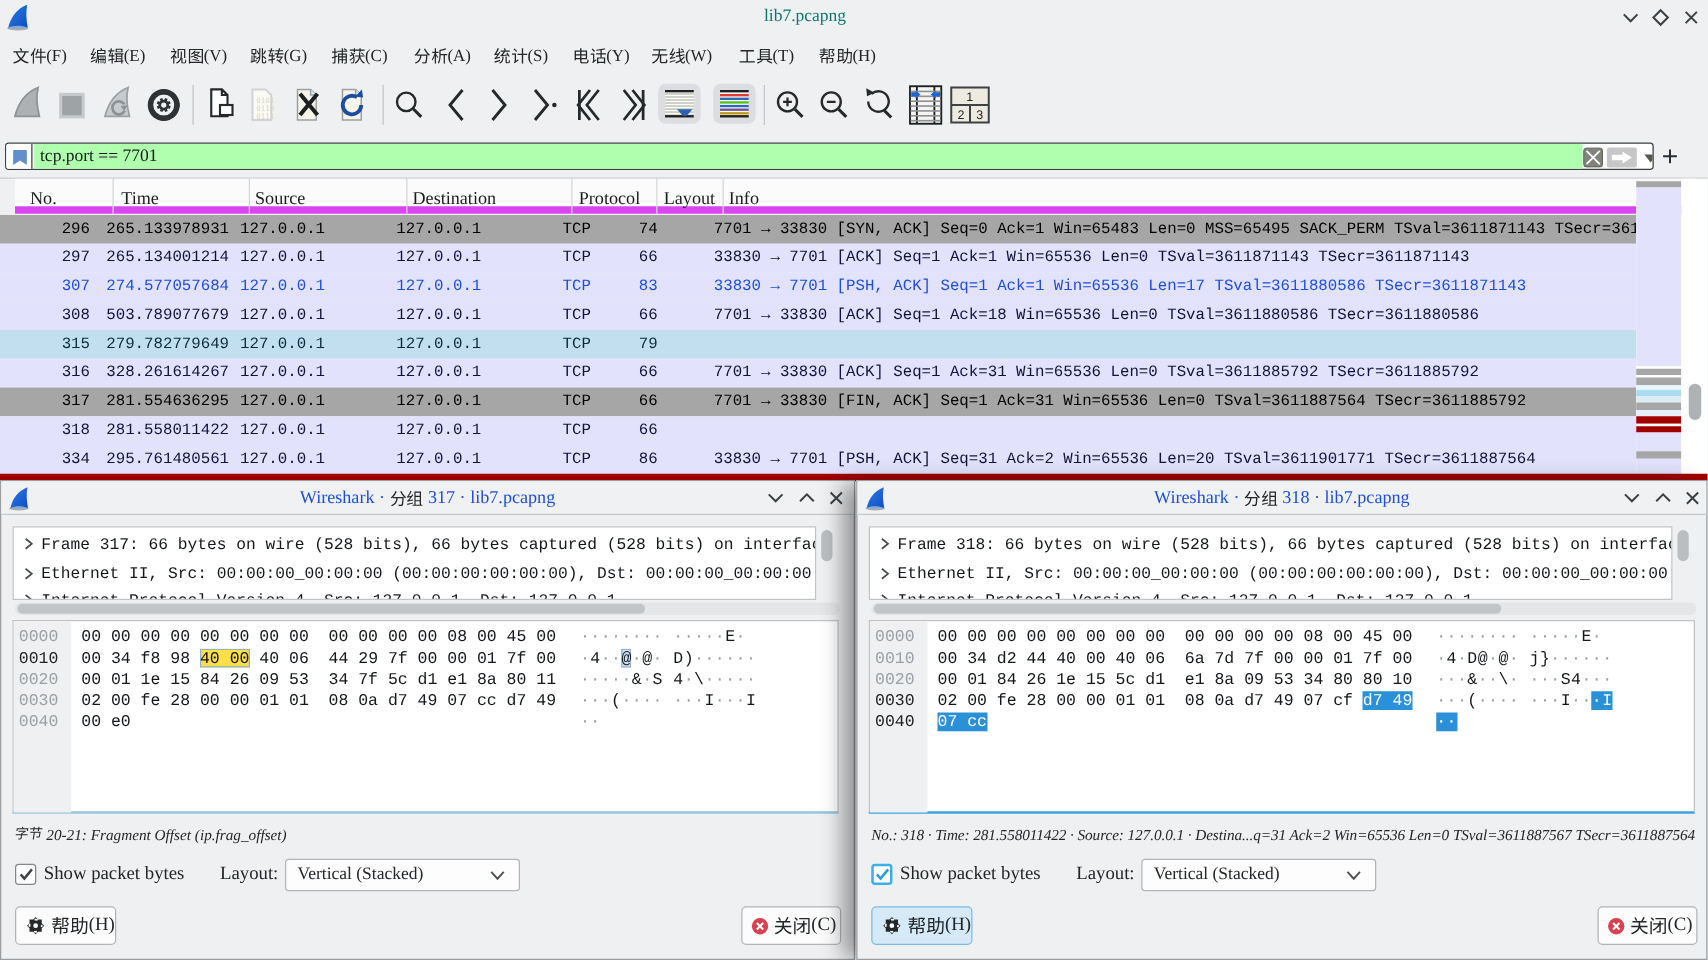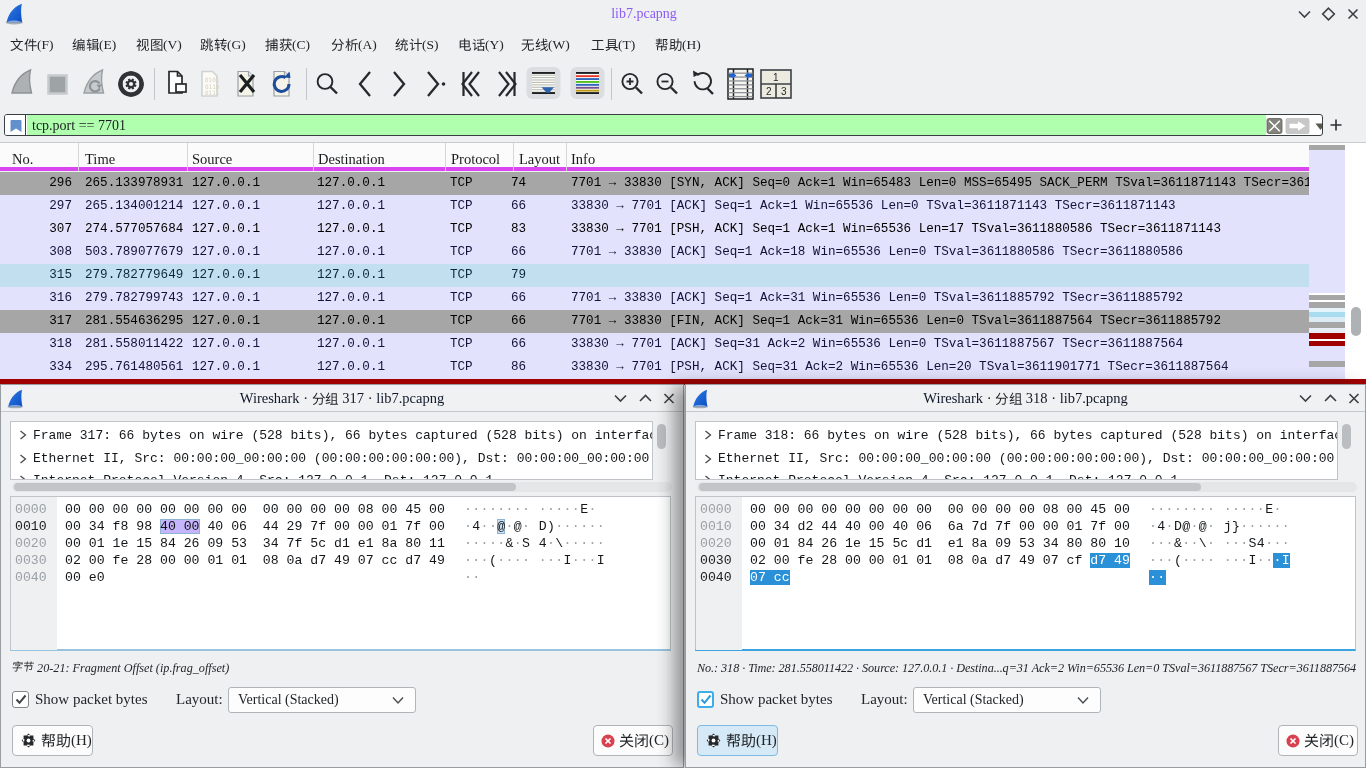--- a/index.html
+++ b/index.html
@@ -10,21 +10,21 @@
 font-size:12.6px;line-height:23px;white-space:pre;overflow:hidden}
 .row span{position:absolute;top:0}
 .cno{left:0;width:72px;text-align:right}
 .ctime{left:85px}.csrc{left:192px}.cdst{left:317px}.cpro{left:450px}
 .clen{left:511px;width:55px;text-align:left}.cinfo{left:571px}
 .hexrow{position:absolute;font-family:"Liberation Mono",monospace;font-size:13.2px;line-height:17px;white-space:pre;color:#14171a}
 .asc{letter-spacing:0.38px}
 .win{position:absolute;top:384px;width:681px;height:384px;background:#eff0f1;border:1px solid #989da1}
 .tbar{position:absolute;left:0;top:0;right:0;height:27px;background:#f0f1f2;border-bottom:1px solid #c6c9cb}
 .wtitle{position:absolute;left:0;right:0;top:0;height:27px;display:flex;align-items:center;justify-content:center;
-font-family:"Liberation Serif",serif;font-size:14.5px;color:#0f172a}
+font-family:"Liberation Serif",serif;font-size:14.5px;color:#1d4ed8}
 .box{position:absolute;background:#fff;border:1px solid #c0c4c8}
 .pill{position:absolute;background:#bbbec0;border-radius:5px}
 .btn{position:absolute;height:31px;background:#fcfcfc;border:1px solid #b1b5b9;border-radius:4px;
 display:flex;align-items:center;font-family:"Liberation Serif",serif;font-size:15px;color:#232629}
 .ck{display:flex;align-items:center;position:absolute;font-family:"Liberation Serif",serif;font-size:15px;color:#232629}
 .it{font-family:"Liberation Serif",serif;font-style:italic;font-size:12.2px;color:#232629;white-space:pre}
 </style></head><body>
 <svg style="position:absolute;width:0;height:0">
     <defs>
       <path id="c0" transform="translate(0,880) scale(1,-1)" d="M423 823C453 774 485 707 497 666L580 693C566 734 531 799 501 847ZM50 664V590H206C265 438 344 307 447 200C337 108 202 40 36 -7C51 -25 75 -60 83 -78C250 -24 389 48 502 146C615 46 751 -28 915 -73C928 -52 950 -20 967 -4C807 36 671 107 560 201C661 304 738 432 796 590H954V664ZM504 253C410 348 336 462 284 590H711C661 455 592 344 504 253Z"></path>
@@ -59,21 +59,21 @@
 <div class="abs" style="left:0;top:0;width:1366px;height:28px">
     <svg class="abs" style="left:4px;top:3px" width="20" height="22" viewBox="0 0 20 22">
 <ellipse cx="10.2" cy="19.6" rx="8.6" ry="1.8" fill="#9aa0a3" opacity="0.85"></ellipse>
 <linearGradient id="fing" x1="0" y1="0" x2="1" y2="1">
 <stop offset="0" stop-color="#2e7de2"></stop>
         <stop offset="1" stop-color="#0b4ec4"></stop>
       </linearGradient>
 <path d="M2.6 19.2 C4.2 12.0 8.6 4.2 17.8 0.8 C16.6 6.4 17.0 12.6 18.2 19.2 Z" fill="url(#fing)"></path>
 <path d="M2.6 19.2 C6 17.2 13.5 17.0 18.2 19.2 L18.0 19.6 L2.7 19.6 Z" fill="#86a7d9"></path>
 </svg>
-    <div class="abs ser" style="left:0;top:0;width:1288px;height:28px;display:flex;align-items:center;justify-content:center;font-size:14px;color:#8b5cf6">lib7.pcapng</div>
+    <div class="abs ser" style="left:0;top:0;width:1288px;height:28px;display:flex;align-items:center;justify-content:center;font-size:14px;color:#0f766e">lib7.pcapng</div>
     <svg class="abs" style="left:1290px;top:0" width="76" height="28" viewBox="0 0 76 28">
 <g stroke="#3c4043" stroke-width="1.6" fill="none">
 <path d="M9 11.5 L14.5 17 L20 11.5"></path>
 <path d="M38.5 8.2 L44.3 14 L38.5 19.8 L32.7 14 Z"></path>
 <path d="M58.5 9.5 L67.5 18.5 M67.5 9.5 L58.5 18.5"></path>
 </g>
     </svg>
   </div>
 <div class="abs" style="left:10px;top:37px;height:15px;display:flex;align-items:center">
     <svg style="width:13.5px;height:13.5px;fill:#232629;flex:none" viewBox="0 0 1000 1000">
@@ -299,43 +299,43 @@
       <path d="M6.2 5.7 L16.8 16.3 M16.8 5.7 L6.2 16.3" stroke="#fff" stroke-width="1.5"></path>
       <rect x="22.5" y="3" width="24" height="16" rx="2" fill="#c7c7c7"></rect>
       <path d="M26.5 11 m0 -2.2 h8.5 v-2.6 l7.5 4.8 -7.5 4.8 v-2.6 h-8.5 Z" fill="#fff"></path>
       <path d="M52.5 8.5 h10 l-5 6.5 Z" fill="#57584e"></path>
     </svg>
   </div>
 <svg class="abs" style="left:1330px;top:119px" width="12" height="12" viewBox="0 0 12 12">
     <path d="M6 0.5 V11.5 M0.5 6 H11.5" stroke="#2b2f31" stroke-width="1.6"></path>
   </svg>
 <div class="abs" style="left:0;top:142px;width:1366px;height:1px;background:#c9cccf"></div>
-<div class="abs" style="left:0;top:143px;width:1345px;height:28px;background:#fbfbfb;border-bottom:4px solid #d946ef">
+<div class="abs" style="left:12px;top:143px;width:1345px;height:28px;background:#fbfbfb;border-bottom:6px solid #d946ef">
     <div class="abs" style="left:78px;top:0;width:1px;height:28px;background:#d4d6d8"></div>
     <div class="abs" style="left:187px;top:0;width:1px;height:28px;background:#d4d6d8"></div>
     <div class="abs" style="left:313px;top:0;width:1px;height:28px;background:#d4d6d8"></div>
     <div class="abs" style="left:445px;top:0;width:1px;height:28px;background:#d4d6d8"></div>
     <div class="abs" style="left:513px;top:0;width:1px;height:28px;background:#d4d6d8"></div>
     <div class="abs" style="left:566px;top:0;width:1px;height:28px;background:#d4d6d8"></div>
     <div class="abs ser" style="left:12px;top:3px;height:27px;display:flex;align-items:center;font-size:14.5px;color:#191c1e">No.</div>
     <div class="abs ser" style="left:85px;top:3px;height:27px;display:flex;align-items:center;font-size:14.5px;color:#191c1e">Time</div>
     <div class="abs ser" style="left:192px;top:3px;height:27px;display:flex;align-items:center;font-size:14.5px;color:#191c1e">Source</div>
     <div class="abs ser" style="left:318px;top:3px;height:27px;display:flex;align-items:center;font-size:14.5px;color:#191c1e">Destination</div>
     <div class="abs ser" style="left:451px;top:3px;height:27px;display:flex;align-items:center;font-size:14.5px;color:#191c1e">Protocol</div>
     <div class="abs ser" style="left:519px;top:3px;height:27px;display:flex;align-items:center;font-size:14.5px;color:#191c1e">Layout</div>
     <div class="abs ser" style="left:571px;top:3px;height:27px;display:flex;align-items:center;font-size:14.5px;color:#191c1e">Info</div>
   </div>
 <div class="row" style="top:172px;background:#a6a6a6;color:#000"><span class="cno">296</span><span class="ctime">265.133978931</span><span class="csrc">127.0.0.1</span><span class="cdst">127.0.0.1</span><span class="cpro">TCP</span><span class="clen">74</span><span class="cinfo">7701 → 33830 [SYN, ACK] Seq=0 Ack=1 Win=65483 Len=0 MSS=65495 SACK_PERM TSval=3611871143 TSecr=3611871143</span></div>
 <div class="row" style="top:195px;background:#e2e2fc;color:#12123a"><span class="cno">297</span><span class="ctime">265.134001214</span><span class="csrc">127.0.0.1</span><span class="cdst">127.0.0.1</span><span class="cpro">TCP</span><span class="clen">66</span><span class="cinfo">33830 → 7701 [ACK] Seq=1 Ack=1 Win=65536 Len=0 TSval=3611871143 TSecr=3611871143</span></div>
-<div class="row" style="top:218px;background:#e2e2fc;color:#000000"><span class="cno">307</span><span class="ctime">274.577057684</span><span class="csrc">127.0.0.1</span><span class="cdst">127.0.0.1</span><span class="cpro">TCP</span><span class="clen">83</span><span class="cinfo">33830 → 7701 [PSH, ACK] Seq=1 Ack=1 Win=65536 Len=17 TSval=3611880586 TSecr=3611871143</span></div>
+<div class="row" style="top:218px;background:#e2e2fc;color:#1d4ed8"><span class="cno">307</span><span class="ctime">274.577057684</span><span class="csrc">127.0.0.1</span><span class="cdst">127.0.0.1</span><span class="cpro">TCP</span><span class="clen">83</span><span class="cinfo">33830 → 7701 [PSH, ACK] Seq=1 Ack=1 Win=65536 Len=17 TSval=3611880586 TSecr=3611871143</span></div>
 <div class="row" style="top:241px;background:#e2e2fc;color:#12123a"><span class="cno">308</span><span class="ctime">503.789077679</span><span class="csrc">127.0.0.1</span><span class="cdst">127.0.0.1</span><span class="cpro">TCP</span><span class="clen">66</span><span class="cinfo">7701 → 33830 [ACK] Seq=1 Ack=18 Win=65536 Len=0 TSval=3611880586 TSecr=3611880586</span></div>
 <div class="row" style="top:264px;background:#c2dff0;color:#0a2a3c"><span class="cno">315</span><span class="ctime">279.782779649</span><span class="csrc">127.0.0.1</span><span class="cdst">127.0.0.1</span><span class="cpro">TCP</span><span class="clen">79</span></div>
-<div class="row" style="top:287px;background:#e2e2fc;color:#12123a"><span class="cno">316</span><span class="ctime">279.782799743</span><span class="csrc">127.0.0.1</span><span class="cdst">127.0.0.1</span><span class="cpro">TCP</span><span class="clen">66</span><span class="cinfo">7701 → 33830 [ACK] Seq=1 Ack=31 Win=65536 Len=0 TSval=3611885792 TSecr=3611885792</span></div>
+<div class="row" style="top:287px;background:#e2e2fc;color:#12123a"><span class="cno">316</span><span class="ctime">328.261614267</span><span class="csrc">127.0.0.1</span><span class="cdst">127.0.0.1</span><span class="cpro">TCP</span><span class="clen">66</span><span class="cinfo">7701 → 33830 [ACK] Seq=1 Ack=31 Win=65536 Len=0 TSval=3611885792 TSecr=3611885792</span></div>
 <div class="row" style="top:310px;background:#a6a6a6;color:#000"><span class="cno">317</span><span class="ctime">281.554636295</span><span class="csrc">127.0.0.1</span><span class="cdst">127.0.0.1</span><span class="cpro">TCP</span><span class="clen">66</span><span class="cinfo">7701 → 33830 [FIN, ACK] Seq=1 Ack=31 Win=65536 Len=0 TSval=3611887564 TSecr=3611885792</span></div>
-<div class="row" style="top:333px;background:#e2e2fc;color:#12123a"><span class="cno">318</span><span class="ctime">281.558011422</span><span class="csrc">127.0.0.1</span><span class="cdst">127.0.0.1</span><span class="cpro">TCP</span><span class="clen">66</span><span class="cinfo">33830 → 7701 [ACK] Seq=31 Ack=2 Win=65536 Len=0 TSval=3611887567 TSecr=3611887564</span></div>
+<div class="row" style="top:333px;background:#e2e2fc;color:#12123a"><span class="cno">318</span><span class="ctime">281.558011422</span><span class="csrc">127.0.0.1</span><span class="cdst">127.0.0.1</span><span class="cpro">TCP</span><span class="clen">66</span></div>
 <div class="row" style="top:356px;background:#e2e2fc;color:#12123a"><span class="cno">334</span><span class="ctime">295.761480561</span><span class="csrc">127.0.0.1</span><span class="cdst">127.0.0.1</span><span class="cpro">TCP</span><span class="clen">86</span><span class="cinfo">33830 → 7701 [PSH, ACK] Seq=31 Ack=2 Win=65536 Len=20 TSval=3611901771 TSecr=3611887564</span></div>
 <div class="abs" style="left:1309px;top:145px;width:36px;height:235px;background:#fff">
     <div class="abs" style="left:0;top:0px;width:36px;height:5px;background:#a6a6a6"></div>
     <div class="abs" style="left:0;top:5px;width:36px;height:143px;background:#e2e2fc"></div>
     <div class="abs" style="left:0;top:148px;width:36px;height:2px;background:#ffffff"></div>
     <div class="abs" style="left:0;top:150px;width:36px;height:5px;background:#a6a6a6"></div>
     <div class="abs" style="left:0;top:155px;width:36px;height:2px;background:#ffffff"></div>
     <div class="abs" style="left:0;top:157px;width:36px;height:6px;background:#a6a6a6"></div>
     <div class="abs" style="left:0;top:163px;width:36px;height:4px;background:#e8f4fb"></div>
     <div class="abs" style="left:0;top:167px;width:36px;height:5px;background:#aadcf0"></div>
@@ -387,21 +387,21 @@
     </div>
     <div class="pill" style="left:656px;top:39px;width:9px;height:25px"></div>
     <div class="abs" style="left:11px;top:97px;width:660px;height:10px;background:#e4e6e8;border-radius:5px"></div>
     <div class="pill" style="left:13px;top:98px;width:502px;height:8px;background:#c2c5c7;border-radius:4px"></div>
     <div class="box" style="left:9px;top:111px;width:661px;height:155px;border-bottom:2px solid #97c3de">
       <div class="abs" style="left:0;top:0;width:46px;height:153px;background:#eff0f1"></div>
       <div class="hexrow" style="left:4px;top:4px;color:#9aa0a6">0000</div>
       <div class="hexrow" style="left:54px;top:4px">00 00 00 00 00 00 00 00  00 00 00 00 08 00 45 00</div>
       <div class="hexrow asc" style="left:453px;top:4px"><b style="color:#9aa0a6;font-weight:normal">·</b><b style="color:#9aa0a6;font-weight:normal">·</b><b style="color:#9aa0a6;font-weight:normal">·</b><b style="color:#9aa0a6;font-weight:normal">·</b><b style="color:#9aa0a6;font-weight:normal">·</b><b style="color:#9aa0a6;font-weight:normal">·</b><b style="color:#9aa0a6;font-weight:normal">·</b><b style="color:#9aa0a6;font-weight:normal">·</b> <b style="color:#9aa0a6;font-weight:normal">·</b><b style="color:#9aa0a6;font-weight:normal">·</b><b style="color:#9aa0a6;font-weight:normal">·</b><b style="color:#9aa0a6;font-weight:normal">·</b><b style="color:#9aa0a6;font-weight:normal">·</b>E<b style="color:#9aa0a6;font-weight:normal">·</b></div>
       <div class="hexrow" style="left:4px;top:21px;color:#202224">0010</div>
-      <div class="hexrow" style="left:54px;top:21px">00 34 f8 98 <span style="background:#c4b5fd;box-shadow:0 0 0 1px #8fb3d3 inset;color:#111">40 00</span> 40 06  44 29 7f 00 00 01 7f 00</div>
+      <div class="hexrow" style="left:54px;top:21px">00 34 f8 98 <span style="background:#fde047;box-shadow:0 0 0 1px #8fb3d3 inset;color:#111">40 00</span> 40 06  44 29 7f 00 00 01 7f 00</div>
       <div class="hexrow asc" style="left:453px;top:21px"><b style="color:#9aa0a6;font-weight:normal">·</b>4<b style="color:#9aa0a6;font-weight:normal">·</b><b style="color:#9aa0a6;font-weight:normal">·</b><span style="background:#cde2f4;box-shadow:0 0 0 1px #8fb3d3 inset">@</span><b style="color:#9aa0a6;font-weight:normal">·</b>@<b style="color:#9aa0a6;font-weight:normal">·</b> D)<b style="color:#9aa0a6;font-weight:normal">·</b><b style="color:#9aa0a6;font-weight:normal">·</b><b style="color:#9aa0a6;font-weight:normal">·</b><b style="color:#9aa0a6;font-weight:normal">·</b><b style="color:#9aa0a6;font-weight:normal">·</b><b style="color:#9aa0a6;font-weight:normal">·</b></div>
       <div class="hexrow" style="left:4px;top:38px;color:#9aa0a6">0020</div>
       <div class="hexrow" style="left:54px;top:38px">00 01 1e 15 84 26 09 53  34 7f 5c d1 e1 8a 80 11</div>
       <div class="hexrow asc" style="left:453px;top:38px"><b style="color:#9aa0a6;font-weight:normal">·</b><b style="color:#9aa0a6;font-weight:normal">·</b><b style="color:#9aa0a6;font-weight:normal">·</b><b style="color:#9aa0a6;font-weight:normal">·</b><b style="color:#9aa0a6;font-weight:normal">·</b>&amp;<b style="color:#9aa0a6;font-weight:normal">·</b>S 4<b style="color:#9aa0a6;font-weight:normal">·</b>\<b style="color:#9aa0a6;font-weight:normal">·</b><b style="color:#9aa0a6;font-weight:normal">·</b><b style="color:#9aa0a6;font-weight:normal">·</b><b style="color:#9aa0a6;font-weight:normal">·</b><b style="color:#9aa0a6;font-weight:normal">·</b></div>
       <div class="hexrow" style="left:4px;top:55px;color:#9aa0a6">0030</div>
       <div class="hexrow" style="left:54px;top:55px">02 00 fe 28 00 00 01 01  08 0a d7 49 07 cc d7 49</div>
       <div class="hexrow asc" style="left:453px;top:55px"><b style="color:#9aa0a6;font-weight:normal">·</b><b style="color:#9aa0a6;font-weight:normal">·</b><b style="color:#9aa0a6;font-weight:normal">·</b>(<b style="color:#9aa0a6;font-weight:normal">·</b><b style="color:#9aa0a6;font-weight:normal">·</b><b style="color:#9aa0a6;font-weight:normal">·</b><b style="color:#9aa0a6;font-weight:normal">·</b> <b style="color:#9aa0a6;font-weight:normal">·</b><b style="color:#9aa0a6;font-weight:normal">·</b><b style="color:#9aa0a6;font-weight:normal">·</b>I<b style="color:#9aa0a6;font-weight:normal">·</b><b style="color:#9aa0a6;font-weight:normal">·</b><b style="color:#9aa0a6;font-weight:normal">·</b>I</div>
       <div class="hexrow" style="left:4px;top:72px;color:#9aa0a6">0040</div>
       <div class="hexrow" style="left:54px;top:72px">00 e0</div>
       <div class="hexrow asc" style="left:453px;top:72px"><b style="color:#9aa0a6;font-weight:normal">·</b><b style="color:#9aa0a6;font-weight:normal">·</b></div>

